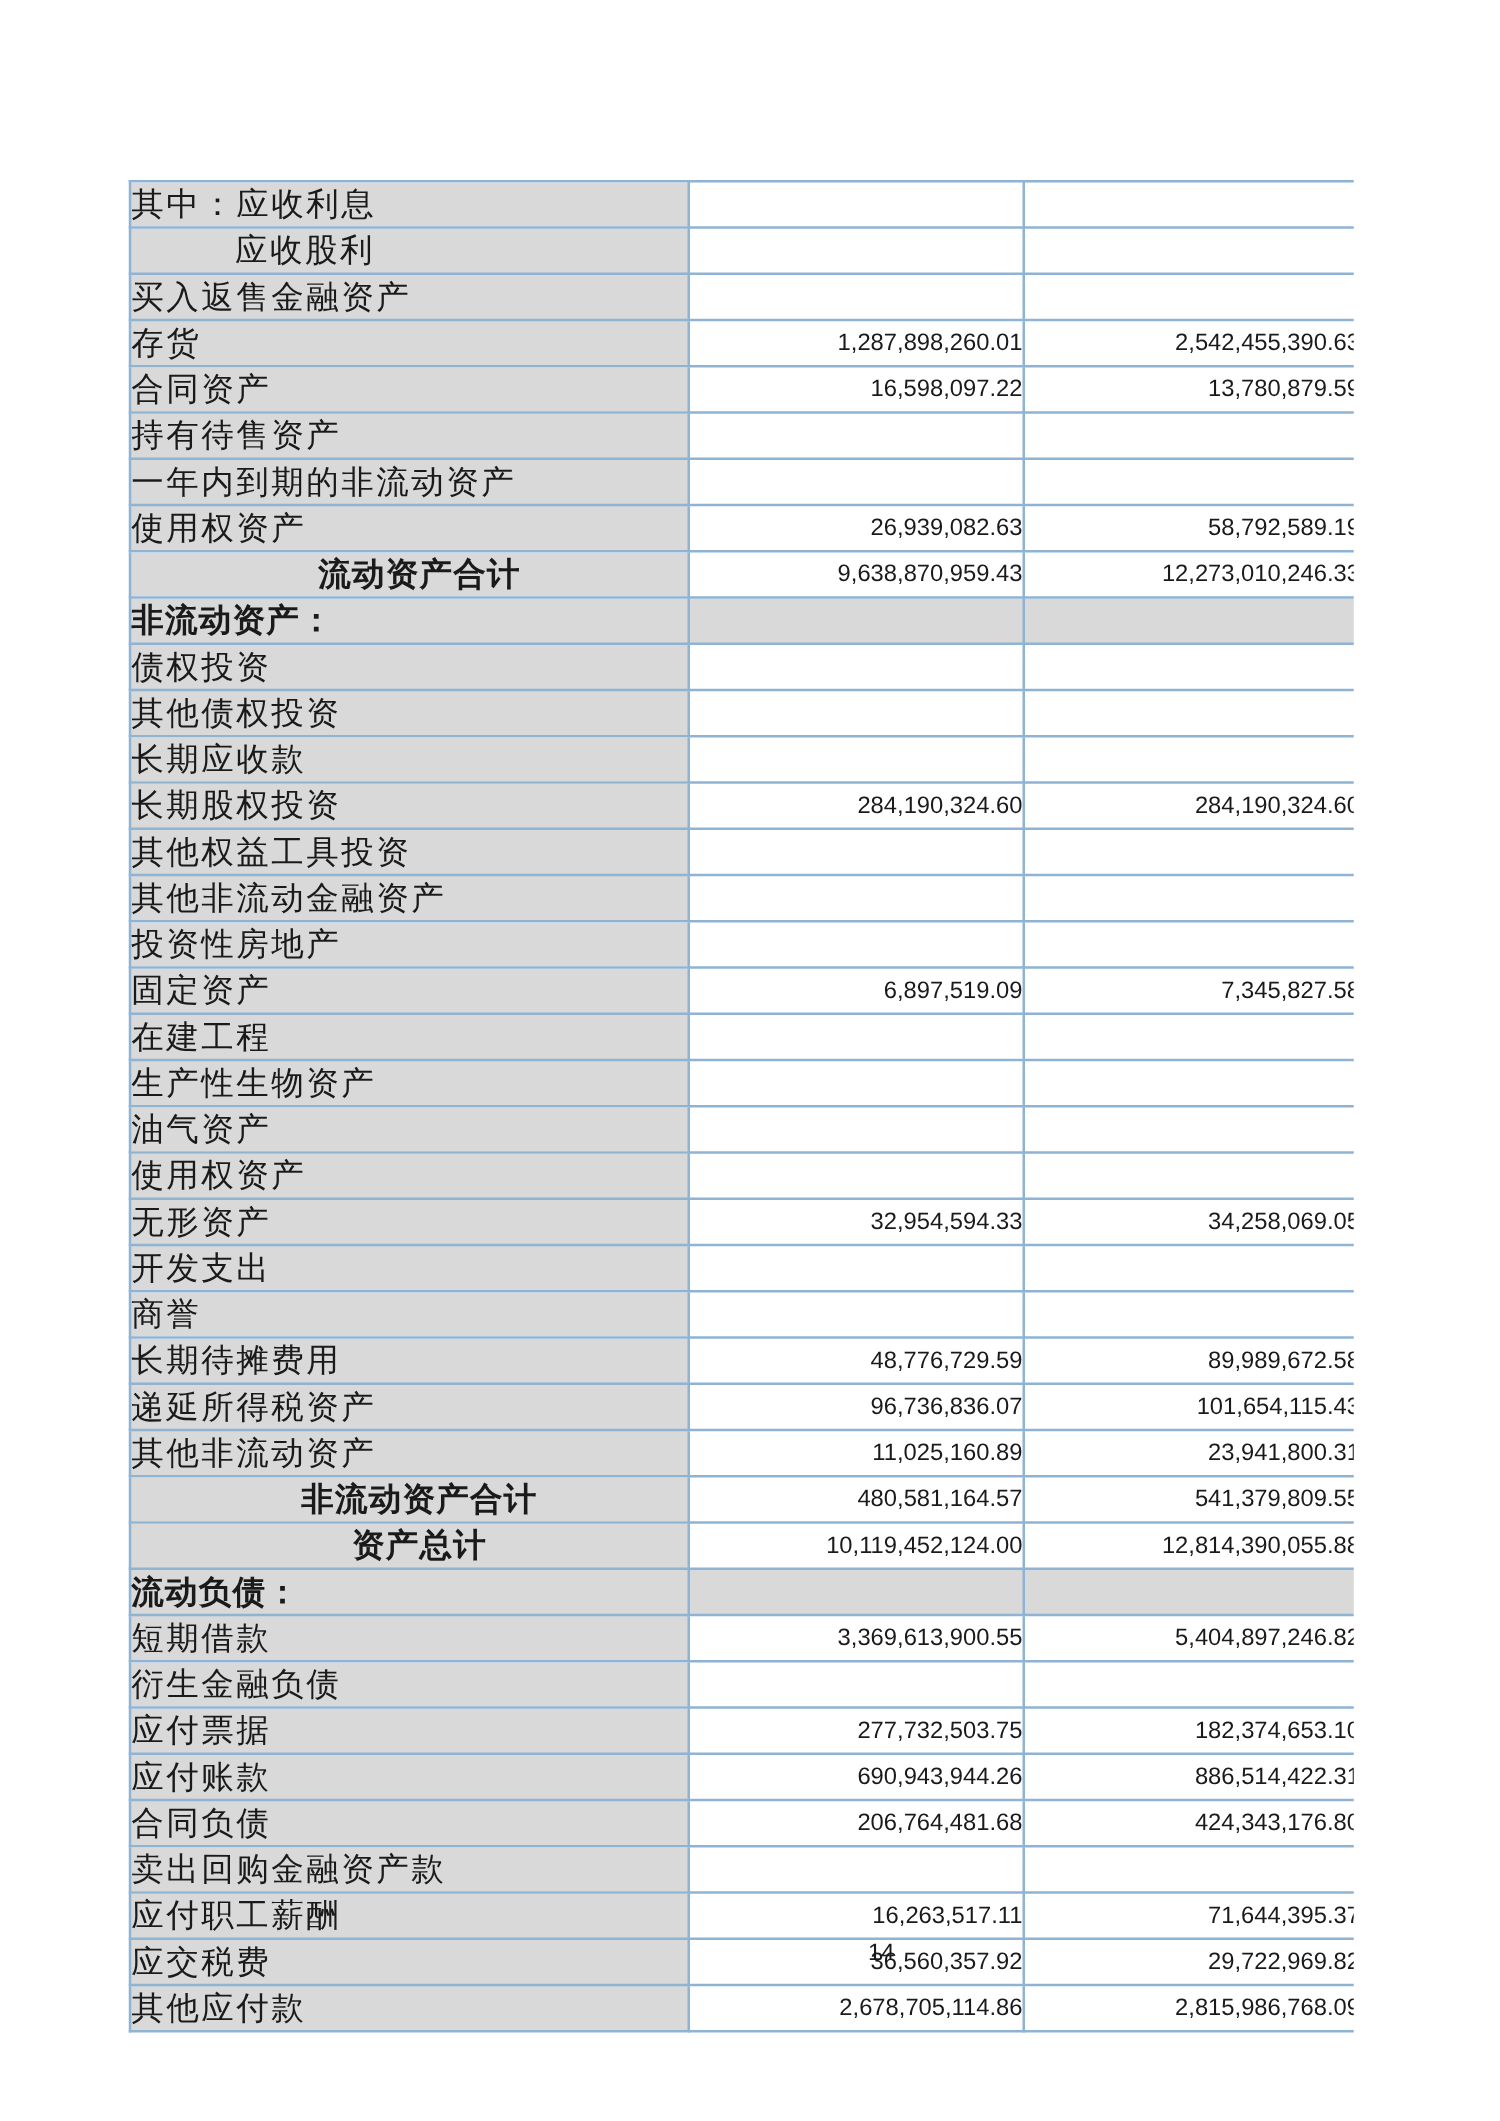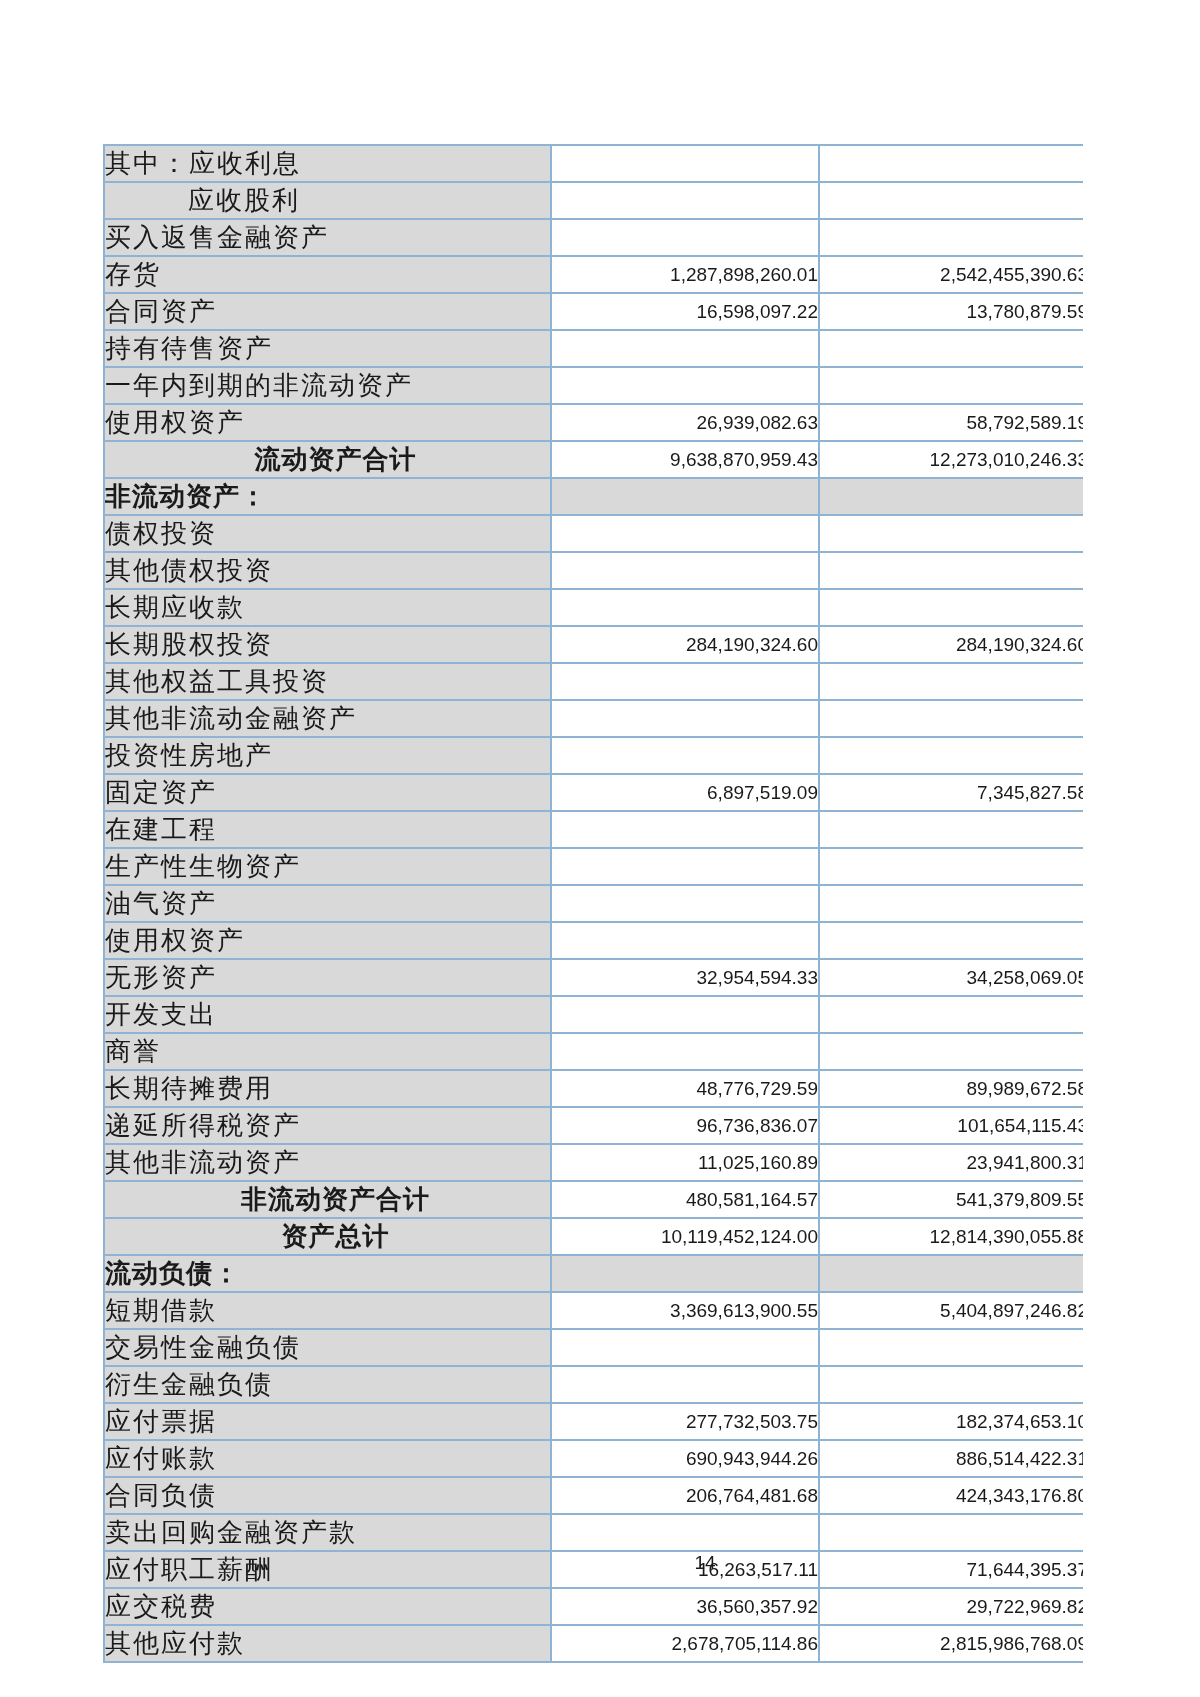--- a/index.html
+++ b/index.html
@@ -239,25 +239,20 @@
           <td class="label">流动负债：</td>
           <td class="value"></td>
           <td class="value"></td>
         </tr>
         <tr class="item">
           <td class="label">短期借款</td>
           <td class="value">3,369,613,900.55</td>
           <td class="value">5,404,897,246.82</td>
         </tr>
         <tr class="item">
-          <td class="label">交易性金融负债</td>
-          <td class="value"></td>
-          <td class="value"></td>
-        </tr>
-        <tr class="item">
           <td class="label">衍生金融负债</td>
           <td class="value"></td>
           <td class="value"></td>
         </tr>
         <tr class="item">
           <td class="label">应付票据</td>
           <td class="value">277,732,503.75</td>
           <td class="value">182,374,653.10</td>
         </tr>
         <tr class="item">

